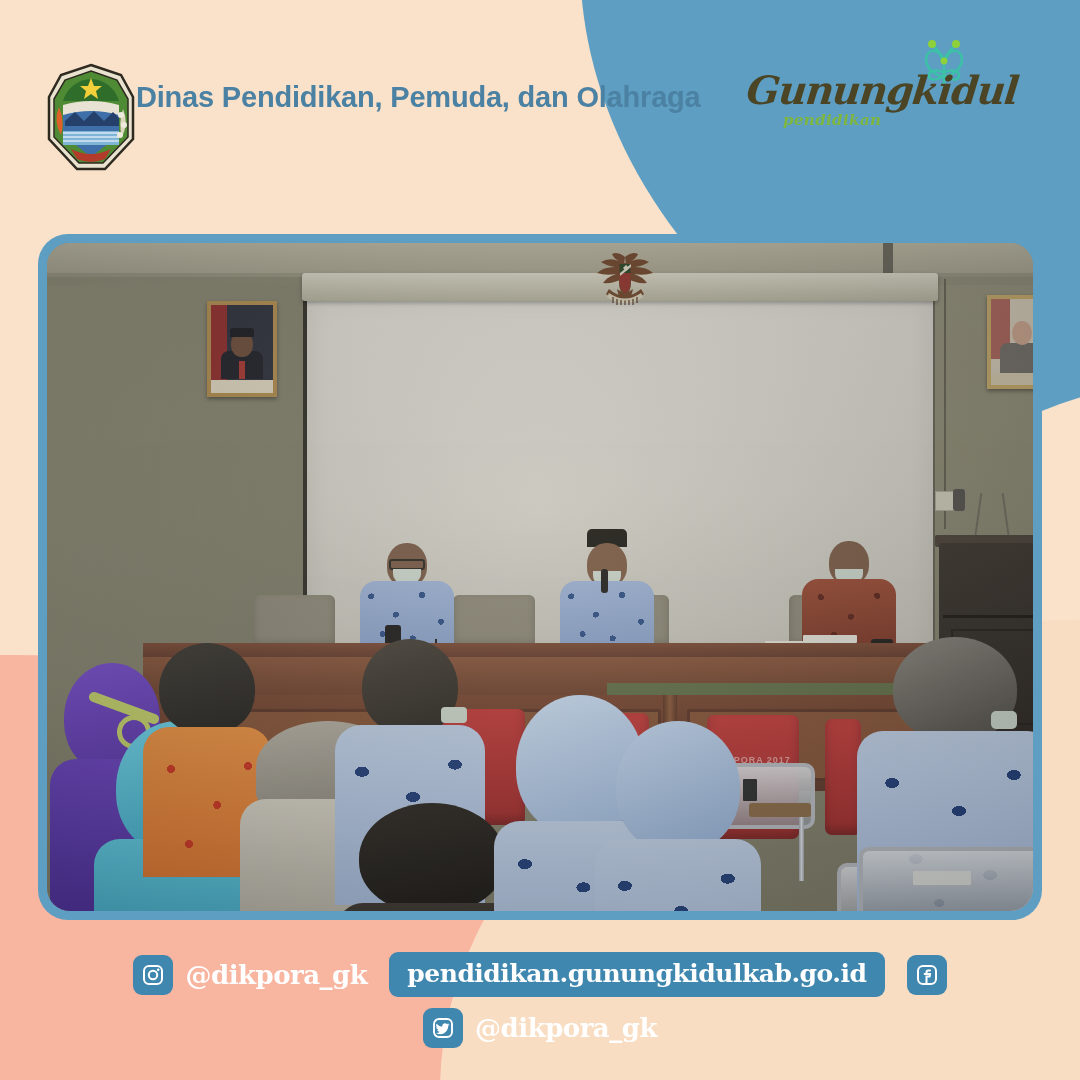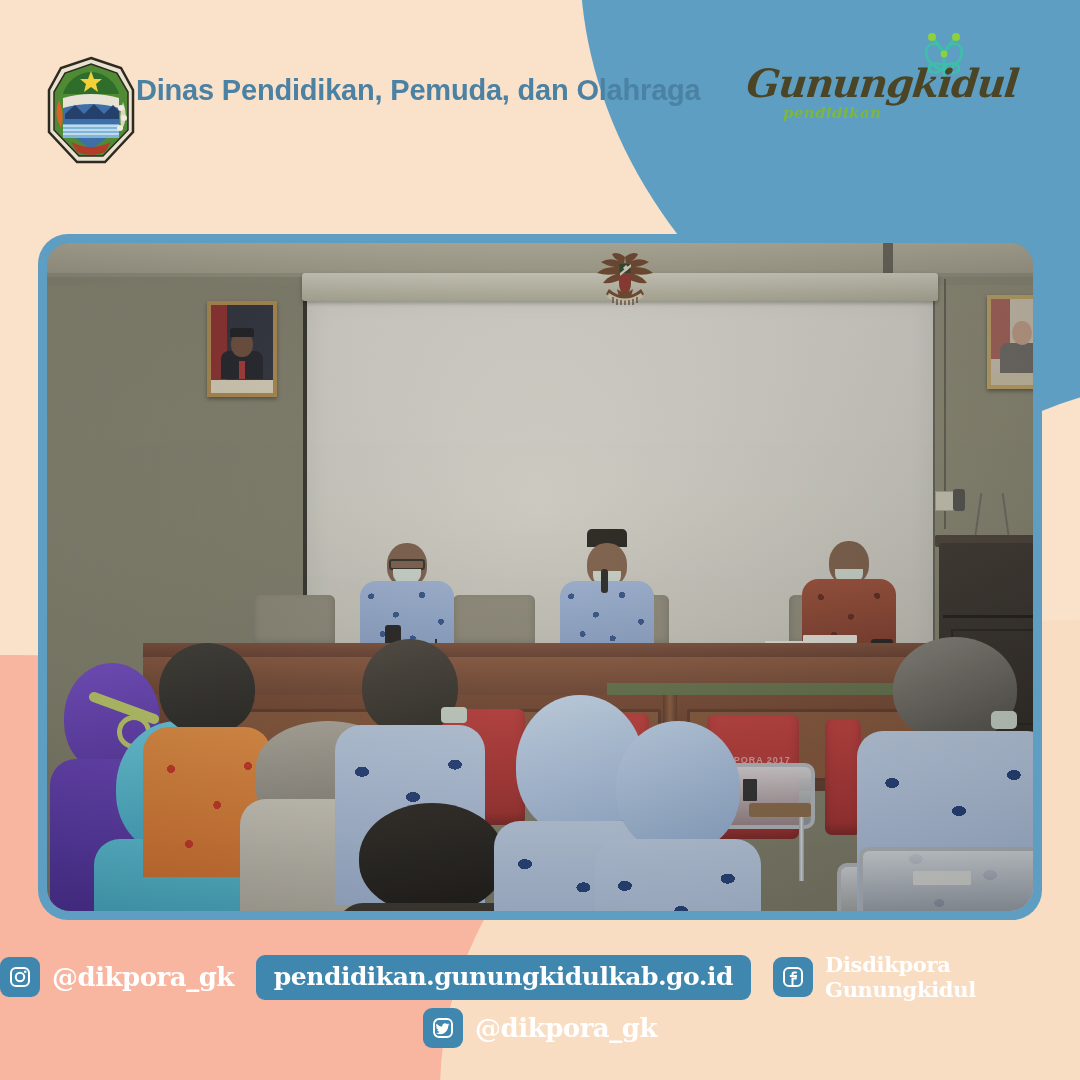--- a/index.html
+++ b/index.html
@@ -29,21 +29,21 @@
   }
   .bg-salmon-block{
     position:absolute;left:0;top:662px;width:640px;height:420px;background:#f8b5a0;
   }
   .bg-cream-bottomright{
     position:absolute;right:-180px;bottom:-300px;width:820px;height:760px;
     background:#f9ddc3;border-top-left-radius:78% 62%;
   }
 
   
-  .header{position:absolute;left:0;top:2px;width:995px;height:220px;}
+  .header{position:absolute;left:0;top:9px;width:995px;height:220px;}
   .crest{position:absolute;left:45px;top:54px;width:92px;height:110px;}
   .org-title{
     position:absolute;left:136px;top:68px;width:640px;
     color:#4b81a3;font-weight:bold;font-size:29px;line-height:1.42;
     letter-spacing:-0.2px;
   }
   .org-title .l2{display:block;}
 
   .gk-logo{position:absolute;right:22px;top:36px;width:226px;height:100px;}
   .gk-word{
@@ -491,21 +491,20 @@
 
       <span class="weburl">pendidikan.gunungkidulkab.go.id</span>
 
       <div class="sicon">
         <svg width="24" height="24" viewBox="0 0 24 24" fill="none" stroke="#fff" stroke-width="2">
           <rect x="3" y="3" width="18" height="18" rx="5"></rect>
           <path d="M15 7.5h-1.8c-1.1 0-1.7.7-1.7 1.8V11H15l-.4 2.6h-3.1V20" stroke-linecap="round"></path>
           <path d="M9.6 11h1.9" stroke-linecap="round"></path>
         </svg>
       </div>
-      <span class="sname small">Disdikpora Gunungkidul</span>
     </div>
 
     <div class="frow frow2">
       <div class="sicon">
         <svg width="24" height="24" viewBox="0 0 24 24" fill="none" stroke="#fff" stroke-width="1.9">
           <rect x="3" y="3" width="18" height="18" rx="5"></rect>
           <path d="M18 8.3c-.5.25-1 .4-1.6.48.58-.35 1-.9 1.22-1.56-.55.33-1.15.56-1.78.69A2.78 2.78 0 0 0 11.2 10c0 .22.02.43.07.63A7.9 7.9 0 0 1 5.6 7.7a2.8 2.8 0 0 0 .86 3.72c-.45-.01-.88-.14-1.25-.35v.04c0 1.34.95 2.46 2.22 2.72-.23.06-.48.1-.73.1-.18 0-.35-.02-.52-.05a2.79 2.79 0 0 0 2.6 1.93A5.6 5.6 0 0 1 5 16.97a7.86 7.86 0 0 0 4.26 1.25c5.11 0 7.9-4.23 7.9-7.9v-.36c.55-.4 1.02-.89 1.39-1.45z" fill="#fff" stroke="none"></path>
         </svg>
       </div>
       <span class="sname">@dikpora_gk</span>

